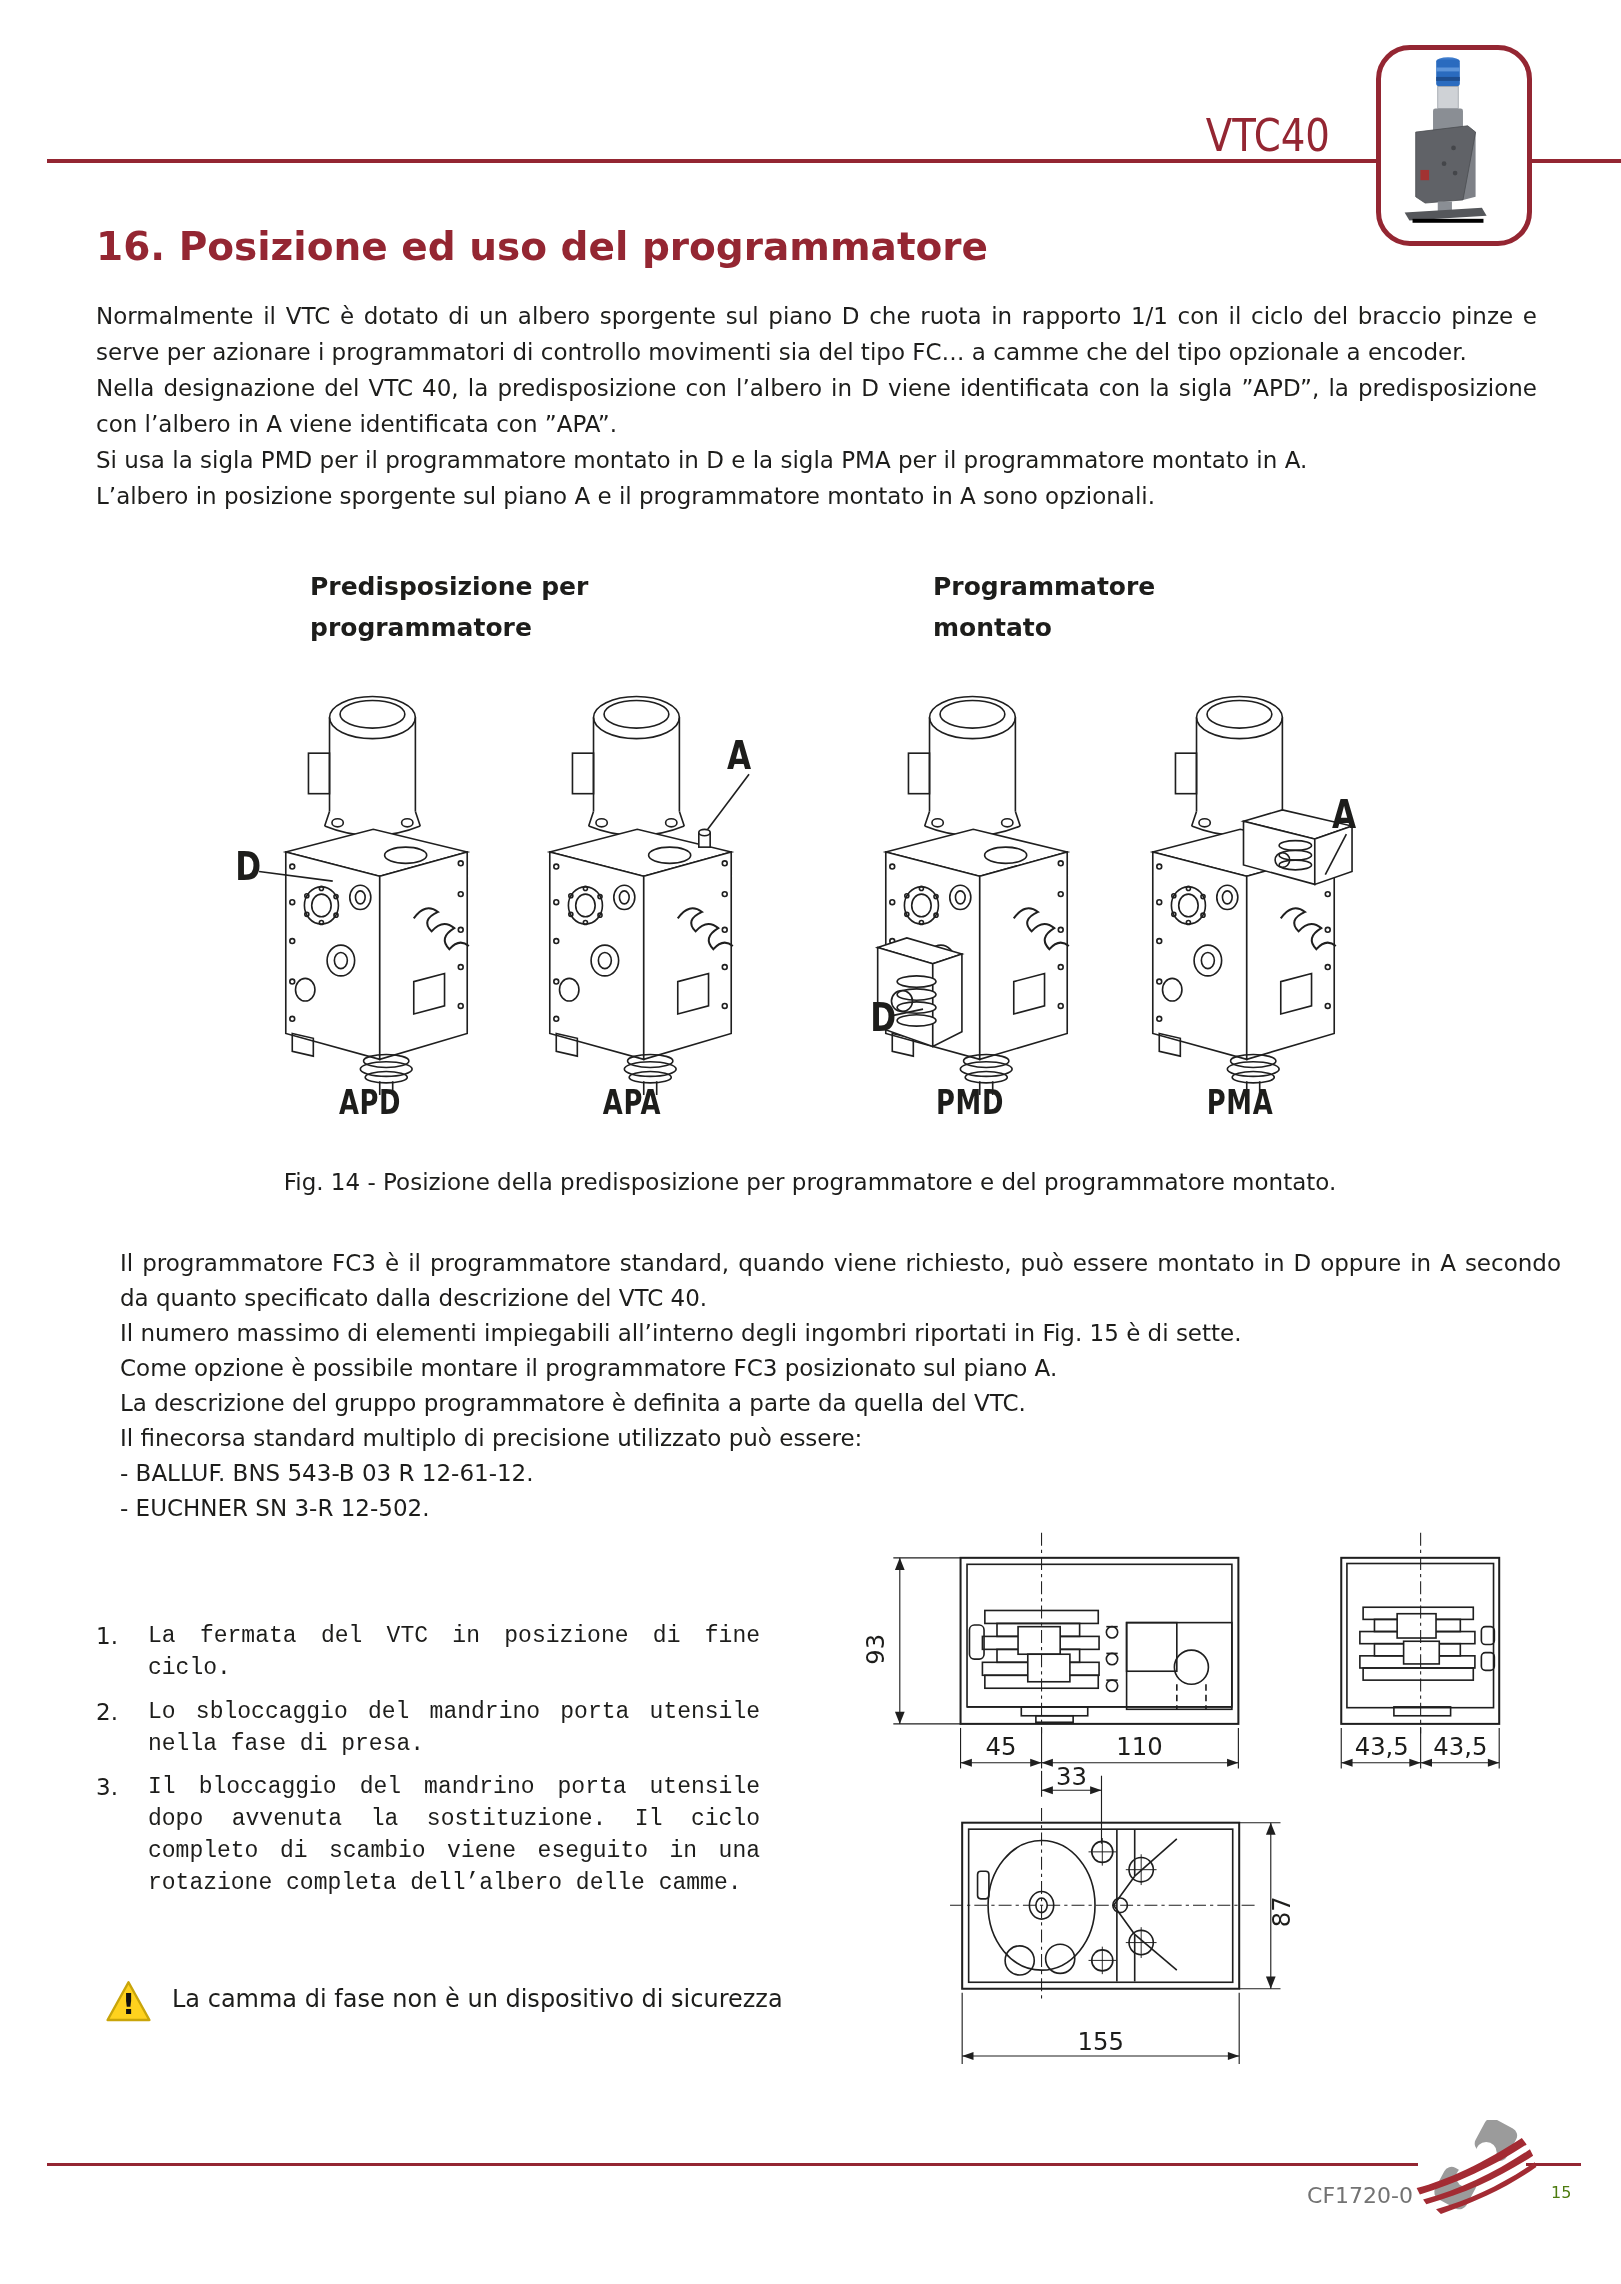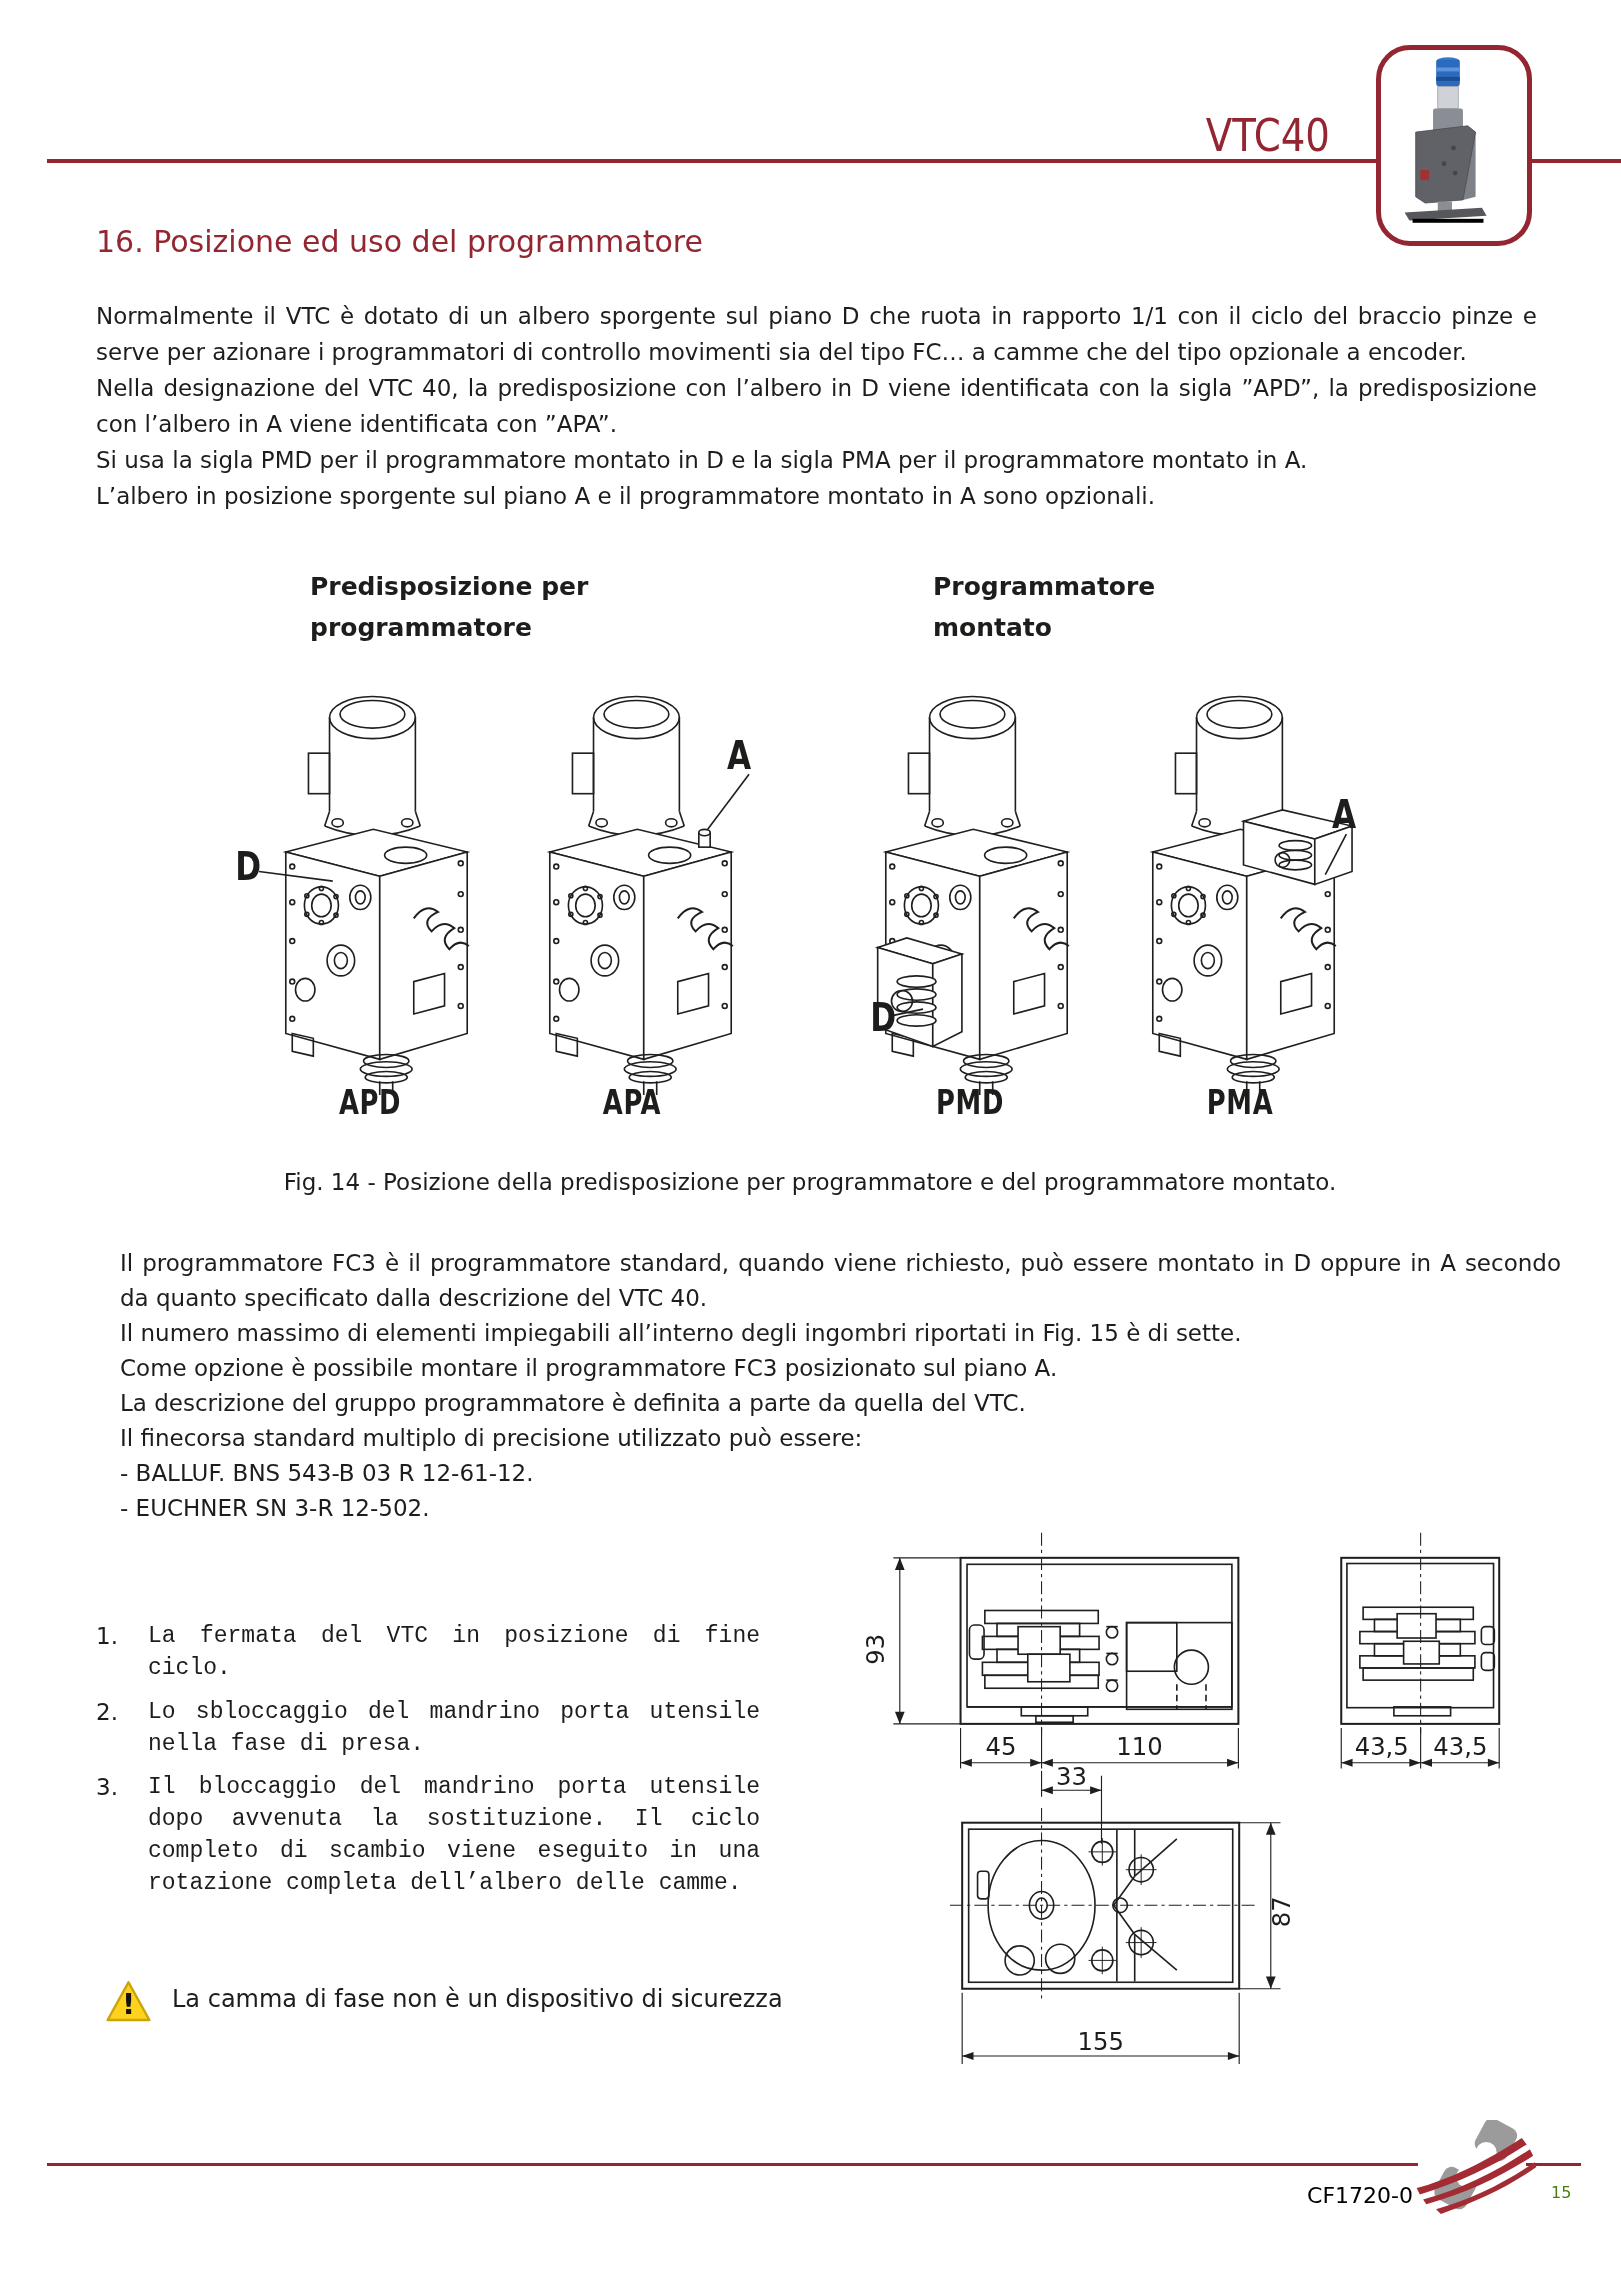--- a/index.html
+++ b/index.html
@@ -15,21 +15,21 @@
     left:1118px;top:110px;width:212px;text-align:right;
     font-size:44px;color:#942632;letter-spacing:0px;
     transform:scaleX(.88);transform-origin:right center;font-weight:400;
   }
   .rule{background:#942632;height:4px;}
   #logo-box{
     left:1376px;top:45px;width:146px;height:191px;background:#fff;
     border:5.7px solid #942632;border-radius:34px;z-index:5;
   }
   #page-title{
-    left:96px;top:224px;font-size:30px;font-weight:normal;color:#942632;
+    left:96px;top:224px;font-size:39px;font-weight:bold;color:#942632;
   }
   
   .para{ text-align:justify;font-size:23px;line-height:36px; }
   #intro{ left:96px;top:298px;width:1441px; }
   #fc3{ left:96px;top:1246px;width:1441px;margin-left:24px; }
   #fc3 .para{ line-height:35px; }
   
   .fig-heading{ font-size:25px;font-weight:bold;line-height:41px; }
   #fig14-heading-left{ left:310px;top:566px;width:356px; }
   #fig14-heading-right{ left:933px;top:566px;width:275px; }
@@ -46,21 +46,21 @@
   
   #cams{ left:96px;top:1609px;width:664px; }
   #cams .para{ line-height:32px; }
   .cam-item{ display:flex;margin-top:11.3px; }
   .cam-num{ width:52px;flex:0 0 52px;font-size:23px;line-height:32px; }
   .cam-text{ flex:1;text-align:justify;font-size:23px;line-height:32px;font-family:Liberation Mono, monospace; }
   #warning-text{ left:172px;top:1985px;font-size:24px; }
   
   #fig15-caption{ left:857px;top:2059px;width:698px;font-size:23.5px; }
   
-  #footer-code{ left:1232px;top:2183px;width:181px;text-align:right;font-size:22px;color:#000000; }
+  #footer-code{ left:1232px;top:2183px;width:181px;text-align:right;font-size:22px;color:#737373; }
   #footer-page{ left:1551px;top:2183px;width:49px;font-size:16px;color:#4d7c0f; }
   svg{display:block;}
   .lineart{stroke:#1f1f1f;fill:none;stroke-width:2;}
 </style>
 </head>
 <body>
 
 <svg width="0" height="0" style="position:absolute" aria-hidden="true">
   <defs>
     <g id="machine" fill="none" stroke="#1f1f1f" stroke-width="2">

